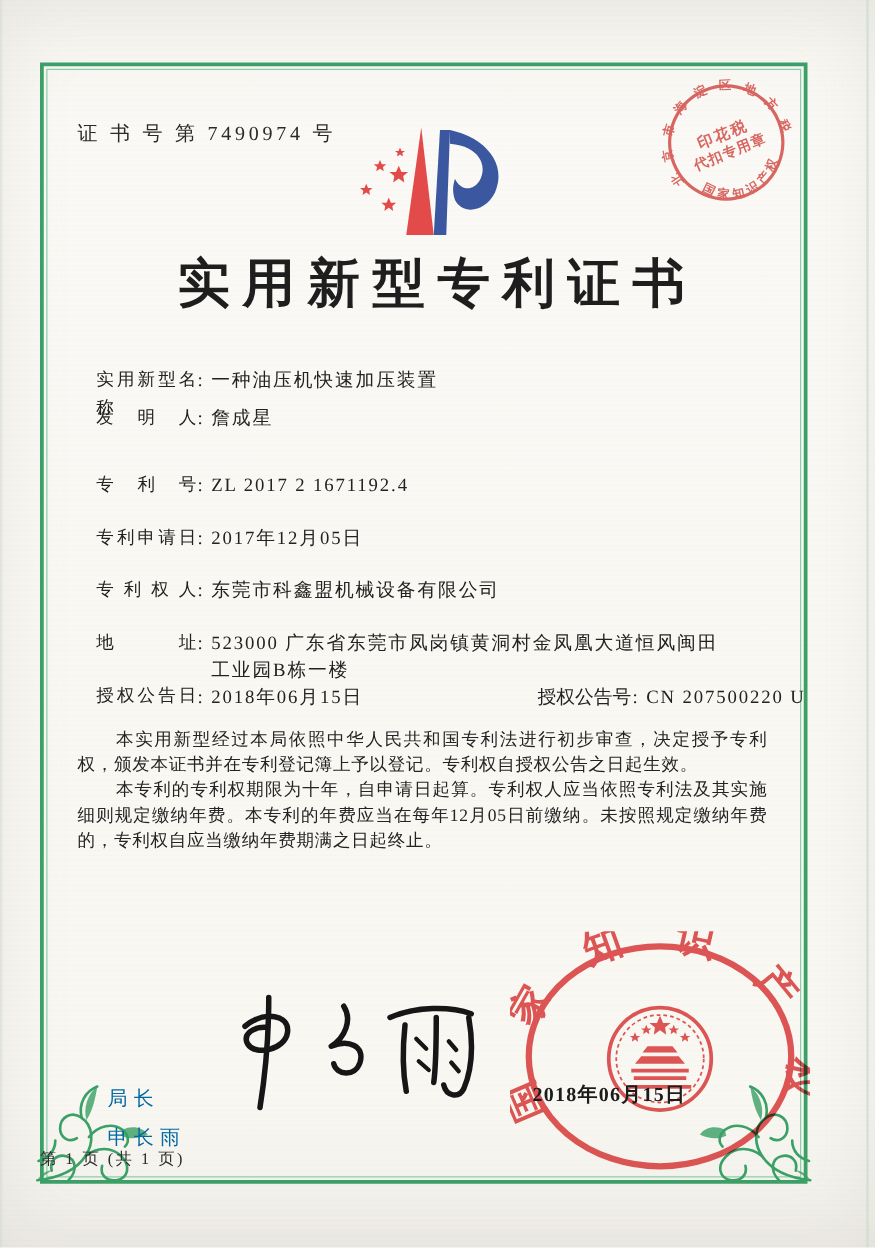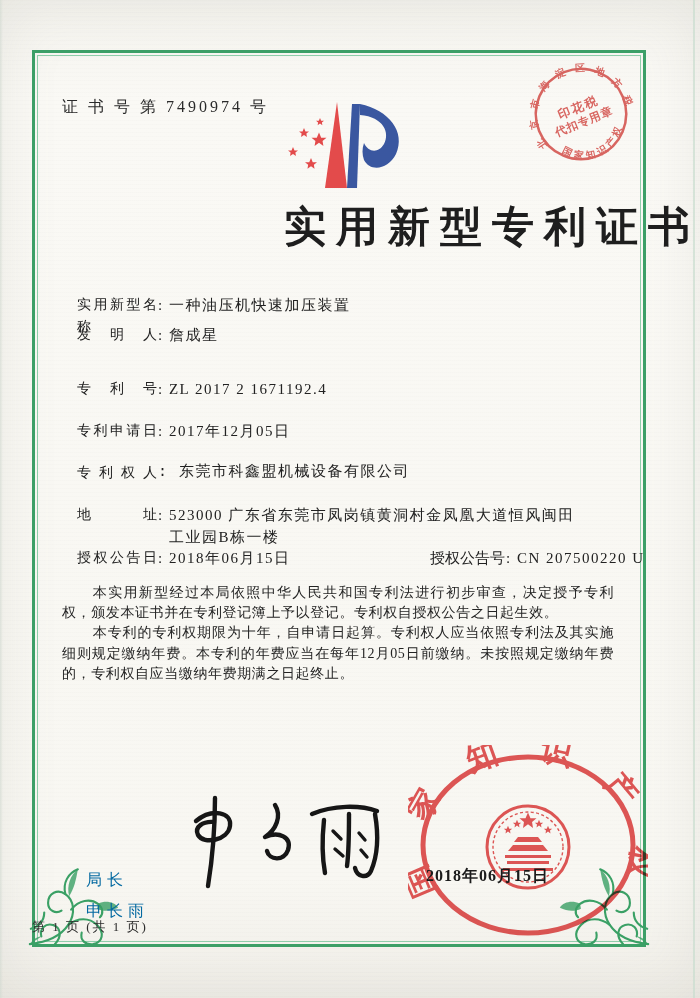--- a/index.html
+++ b/index.html
@@ -21,30 +21,30 @@
   .frame{position:absolute;left:32px;top:50px;width:608px;height:891px;border:3px solid #3c9f67;z-index:1;}
   .frame-inner{position:absolute;inset:2px;border:1px solid #8fcdaa;}
 
   .ornament{position:absolute;z-index:2;width:96px;height:100px;}
   .ornament.left{left:26px;top:850px;}
   .ornament.right{left:556px;top:850px;transform:scaleX(-1);}
 
   
   .cert-no{position:absolute;left:62px;top:97px;z-index:3;font-size:16px;letter-spacing:3px;color:#2a2a2a;}
   .logo{position:absolute;left:283px;top:98px;width:130px;height:95px;z-index:3;}
-  .title{position:absolute;left:0;right:0;top:199px;z-index:3;text-align:right;
+  .title{position:absolute;left:0;right:0;top:199px;z-index:3;text-align:center;
          font-size:42px;font-weight:700;letter-spacing:10px;color:#1e1e1e;}
 
   
   .fields{position:absolute;left:77px;top:294px;width:556px;z-index:3;font-size:15px;color:#222;}
   .frow{position:absolute;left:0;right:0;line-height:22px;}
   .flabel{display:inline-block;width:80px;text-align:justify;text-align-last:justify;vertical-align:top;font-size:14px;}
   .fcolon{display:inline-block;margin:0 3px 0 1px;}
   .fvalue{display:inline-block;vertical-align:top;letter-spacing:1.5px;max-width:445px;}
-  .r1{top:0;} .r2{top:30px;} .r3{top:84px;} .r4{top:126px;} .r5{top:168px;font-family:Liberation Mono, monospace;} .r6{top:210px;} .r7{top:253px;}
+  .r1{top:0;} .r2{top:30px;} .r3{top:84px;} .r4{top:126px;} .r5{top:168px;} .r6{top:210px;} .r7{top:253px;}
   .grant-no{position:absolute;left:353px;top:0;white-space:nowrap;text-align:right;}
 
   
   .body-text{position:absolute;left:62px;top:583px;width:552px;z-index:3;
              font-size:14px;line-height:20.2px;letter-spacing:.6px;text-align:justify;color:#242424;}
   .body-text p{margin:0;text-indent:2.2em;}
 
   
   .signer{position:absolute;left:86px;top:864px;z-index:3;font-size:16px;letter-spacing:5px;line-height:31px;color:#0369a1;}
   .sig-svg{position:absolute;left:178px;top:793px;width:212px;height:100px;z-index:4;}

